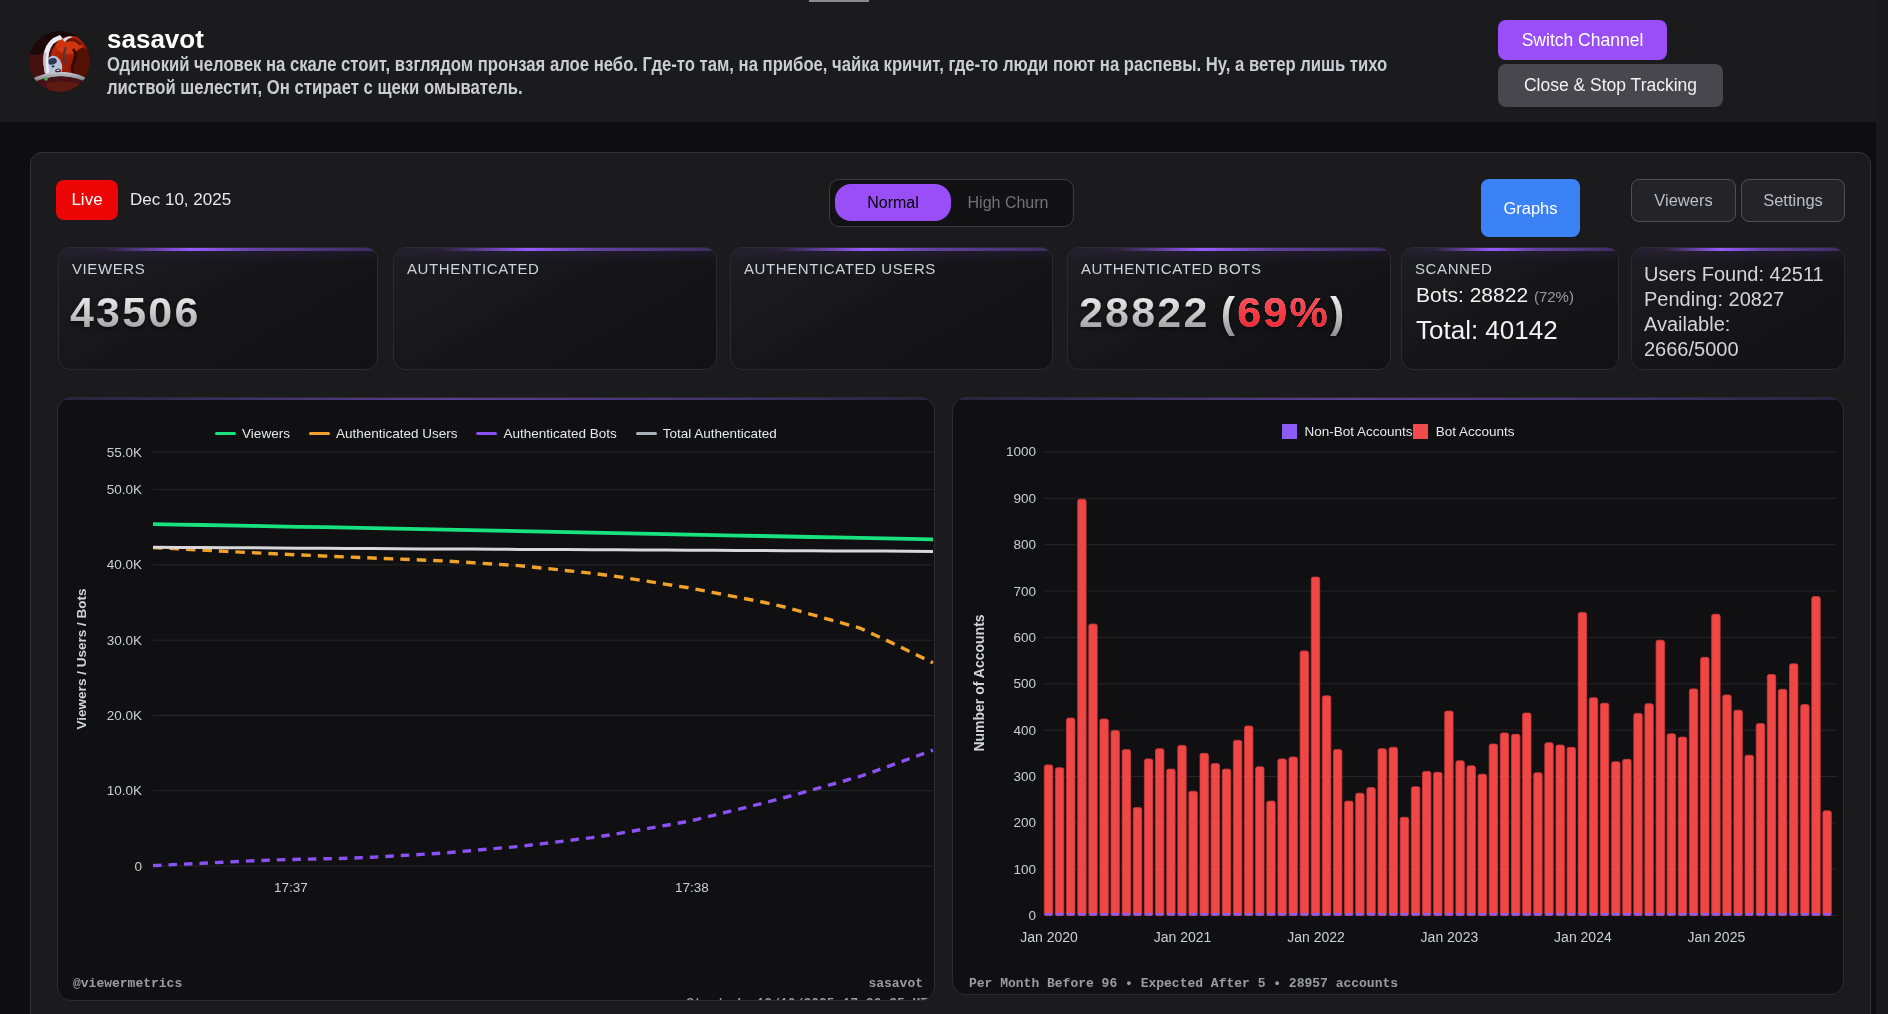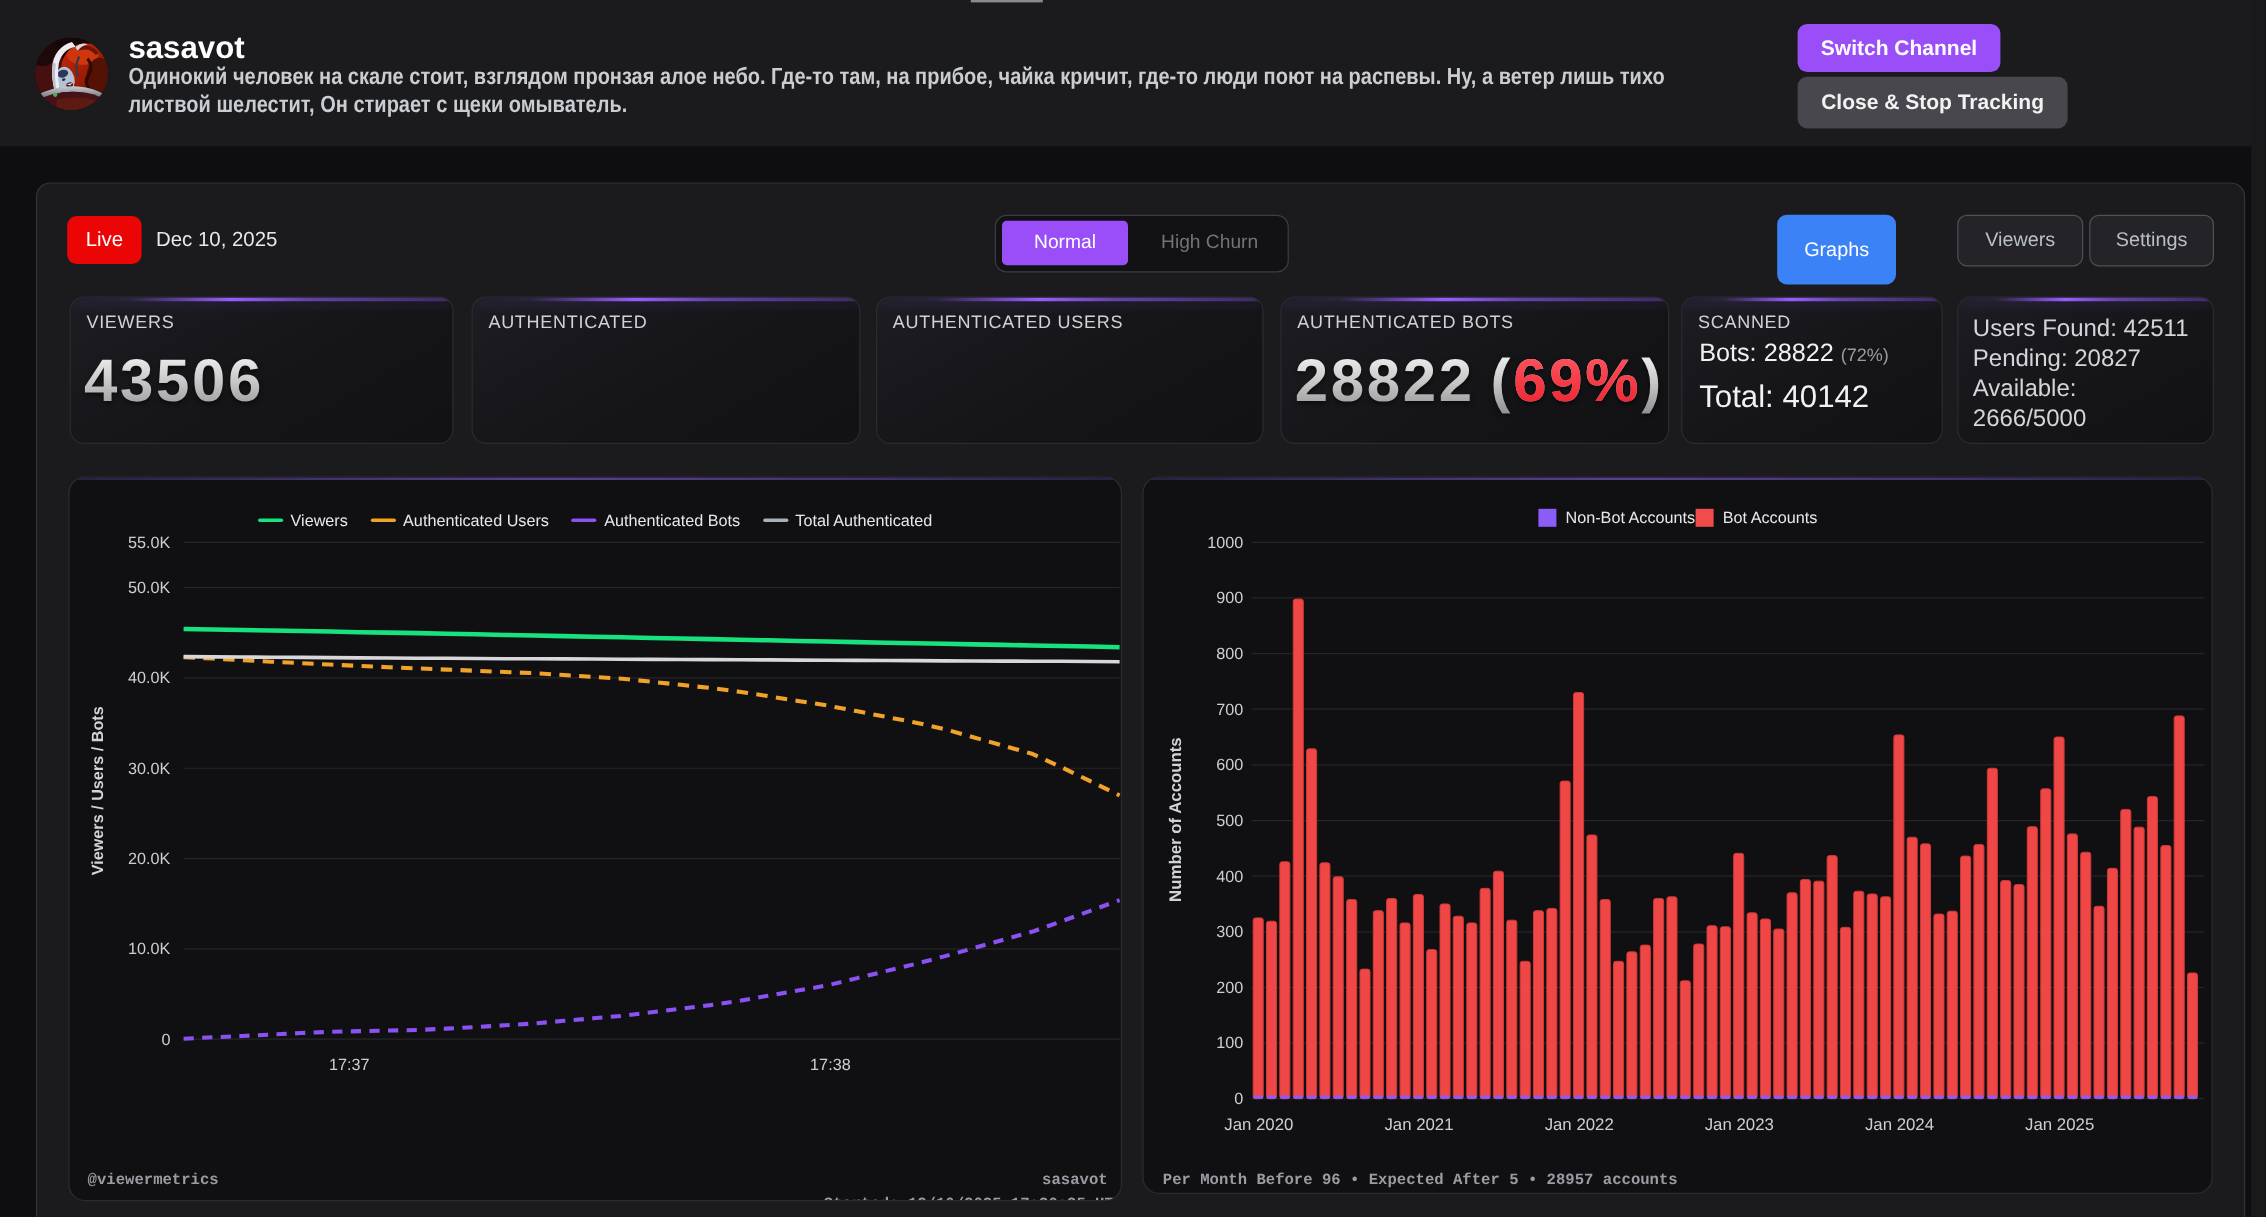--- a/index.html
+++ b/index.html
@@ -5,46 +5,46 @@
 html,body{width:1888px;height:1014px;overflow:hidden}
 body{background:#0e0e10;font-family:"Liberation Sans",sans-serif;position:relative}
 .abs{position:absolute}
 .topnub{left:809px;top:0;width:60px;height:2px;background:#8a8a8a}
 .headbar{left:0;top:0;width:1888px;height:122px;background:#1b1b1d}
 .scrolltrack{left:1876px;top:0;width:12px;height:1014px;background:#19191b}
 
 .avatar{left:29px;top:31px;width:61px;height:61px;border-radius:50%;overflow:hidden}
 .h-title{left:107px;top:24px;font-size:26px;font-weight:700;color:#fff}
 .h-desc{left:107px;top:53px;width:1760px;font-size:19.5px;font-weight:700;color:#c9ccd1;line-height:22.5px;transform:scaleX(0.855);transform-origin:0 0}
-.btn{display:flex;align-items:center;justify-content:center;border-radius:8px;font-weight:700;color:#fff}
+.btn{display:flex;align-items:center;justify-content:center;border-radius:8px;font-weight:400;color:#fff}
 .btn-switch{left:1498px;top:20px;width:169px;height:40px;background:#9a4ef8;font-size:17.5px}
 .btn-close{left:1498px;top:64px;width:225px;height:43px;background:#47474d;font-size:17.5px;color:#f2f2f2}
 
 .panel{left:30px;top:152px;width:1841px;height:1050px;background:#1b1b1e;border:1px solid #33333a;border-radius:12px}
 .live{left:56px;top:180px;width:62px;height:40px;background:#ec0505;border-radius:8px;display:flex;align-items:center;justify-content:center;color:#fff;font-size:17px;font-weight:400}
 .date{left:130px;top:180px;height:40px;display:flex;align-items:center;color:#e8e8ea;font-size:17px}
 .toggle{left:829px;top:179px;width:245px;height:48px;background:#121214;border:1px solid #3c3c44;border-radius:10px}
-.tog-normal{left:835px;top:184px;width:105px;height:37px;background:#9a4ef8;border-radius:4px;display:flex;align-items:center;justify-content:center;color:#ffffff;font-size:16px;font-weight:400}
+.tog-normal{left:835px;top:184px;width:116px;height:37px;background:#9a4ef8;border-radius:16px;display:flex;align-items:center;justify-content:center;color:#000000;font-size:16px;font-weight:400}
 .tog-high{left:947px;top:184px;width:122px;height:37px;display:flex;align-items:center;justify-content:center;color:#737373;font-size:16px}
 .btn2{display:flex;align-items:center;justify-content:center;border-radius:8px;font-size:16.5px}
 .btn-graphs{left:1481px;top:179px;width:99px;height:58px;background:#3b82f6;color:#fff}
 .btn-dim{background:#242428;border:1px solid #4f4f56;color:#b9bfc7}
 .btn-viewers{left:1631px;top:179px;width:105px;height:43px}
 .btn-settings{left:1741px;top:179px;width:104px;height:43px}
 
 .card{background:linear-gradient(150deg,#1d1d22 0%,#151518 55%,#121215 100%);border:1px solid #2a2a32;border-radius:12px;overflow:hidden}
 .card:before{content:"";position:absolute;left:0;top:0;right:0;height:3px;border-radius:12px 12px 0 0;background:linear-gradient(90deg,rgba(139,92,246,0.02) 0%,rgba(139,92,246,0.12) 15%,#9a5cff 42%,rgba(150,95,255,0.6) 62%,rgba(139,92,246,0.32) 100%);box-shadow:0 2px 10px 0 rgba(139,92,246,0.28)}
 .c1{left:58px;top:247px;width:320px;height:123px}
 .c2{left:393px;top:247px;width:324px;height:123px}
 .c3{left:730px;top:247px;width:323px;height:123px}
 .c4{left:1067px;top:247px;width:324px;height:123px}
 .c5{left:1401px;top:247px;width:218px;height:123px}
 .c6{left:1631px;top:247px;width:214px;height:123px}
 .clabel{position:absolute;left:13px;top:12px;font-size:15px;letter-spacing:0.6px;color:#cfd2d6}
-.cnum{position:absolute;left:11px;top:40px;font-size:50px;font-weight:700;letter-spacing:2.2px;word-spacing:-3px;background:linear-gradient(180deg,#f2f2f2 10%,#cacaca 50%,#8e8e8e 100%);-webkit-background-clip:text;background-clip:text;color:transparent;filter:drop-shadow(0 2px 2px rgba(0,0,0,0.55))}
+.cnum{position:absolute;left:11px;top:40px;font-size:43px;font-weight:700;letter-spacing:2.2px;word-spacing:-3px;background:linear-gradient(180deg,#f2f2f2 10%,#cacaca 50%,#8e8e8e 100%);-webkit-background-clip:text;background-clip:text;color:transparent;filter:drop-shadow(0 2px 2px rgba(0,0,0,0.55))}
 .pgreen{background:linear-gradient(180deg,#4ef096 5%,#12cf68 90%);-webkit-background-clip:text;background-clip:text;color:transparent}
 .pred{background:linear-gradient(180deg,#ff5761 5%,#ef2430 90%);-webkit-background-clip:text;background-clip:text;color:transparent}
 .small-gray{font-size:15px;color:#9a9aa2}
 
 .chartcard{background:#101013;border:1px solid #2b2b33;border-radius:14px;overflow:hidden}
 .chartcard:before{content:"";position:absolute;left:0;top:0;right:0;height:1.5px;border-radius:14px 14px 0 0;background:linear-gradient(90deg,rgba(100,70,170,0.3) 0%,rgba(128,92,215,0.65) 45%,rgba(120,85,205,0.5) 75%,rgba(100,70,170,0.3) 100%)}
 .lchart{left:57px;top:397px;width:878px;height:604px}
 .rchart{left:952px;top:397px;width:892px;height:598px}
 .legend{position:absolute;left:0;right:0;display:flex;justify-content:center;align-items:center;font-size:13.5px;color:#e6e8ea}
 .lgitem{display:flex;align-items:center}

